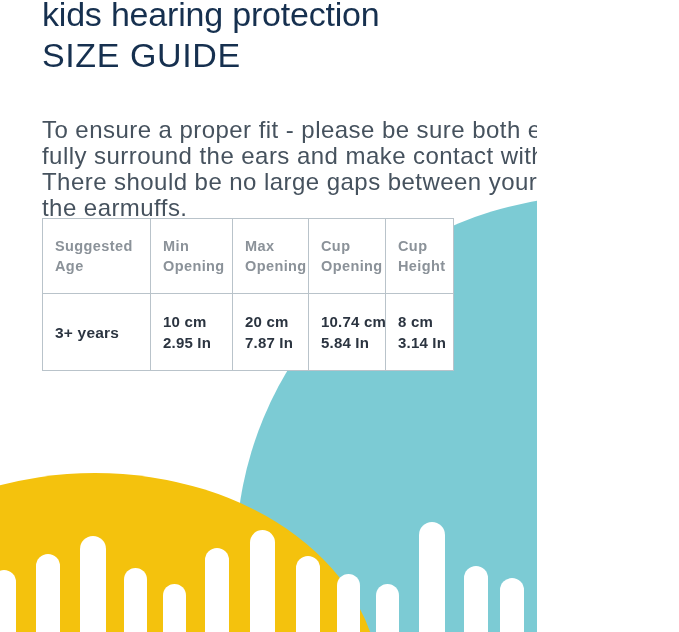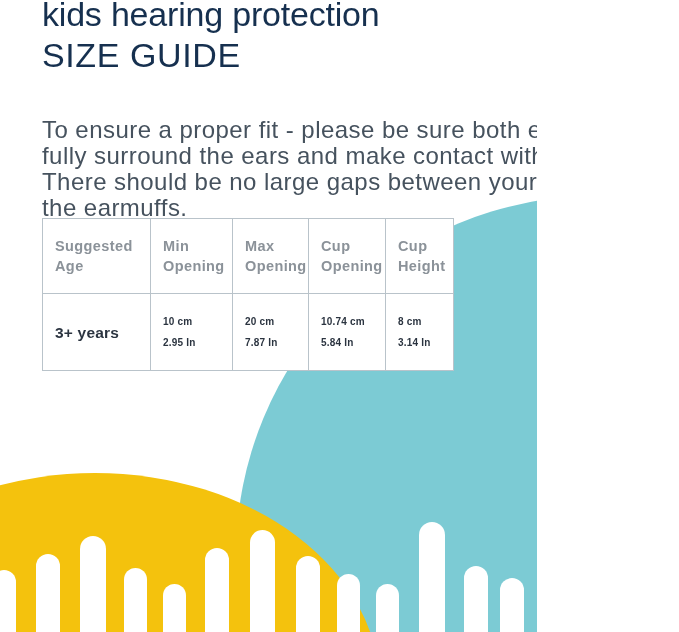--- a/index.html
+++ b/index.html
@@ -121,21 +121,21 @@
     height: 74px;
     color: #8b9299;
     font-size: 14.5px;
     line-height: 20px;
     letter-spacing: 0.4px;
     padding: 0 0 0 12px;
   }
   .size-table tbody td {
     height: 76px;
     color: #2b3440;
-    font-size: 10px;
+    font-size: 15px;
     line-height: 21px;
     letter-spacing: 0.2px;
     padding: 0 0 0 12px;
   }
   .cell-age {
     font-size: 15.5px !important;
   }
   .cell-lines span { display: block; white-space: nowrap; }
 
   

